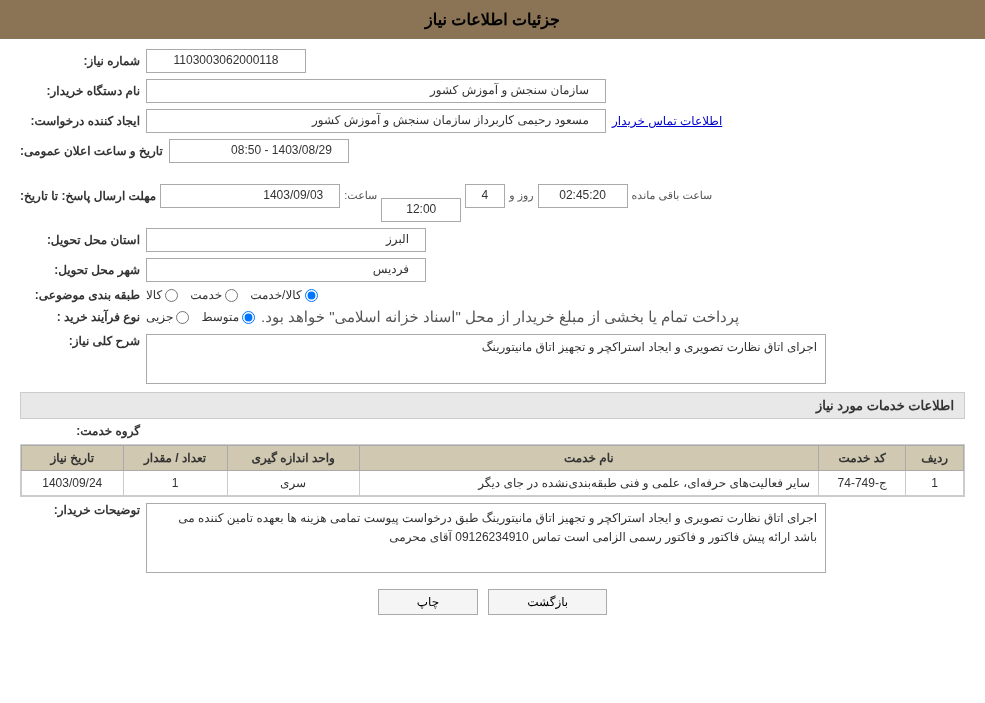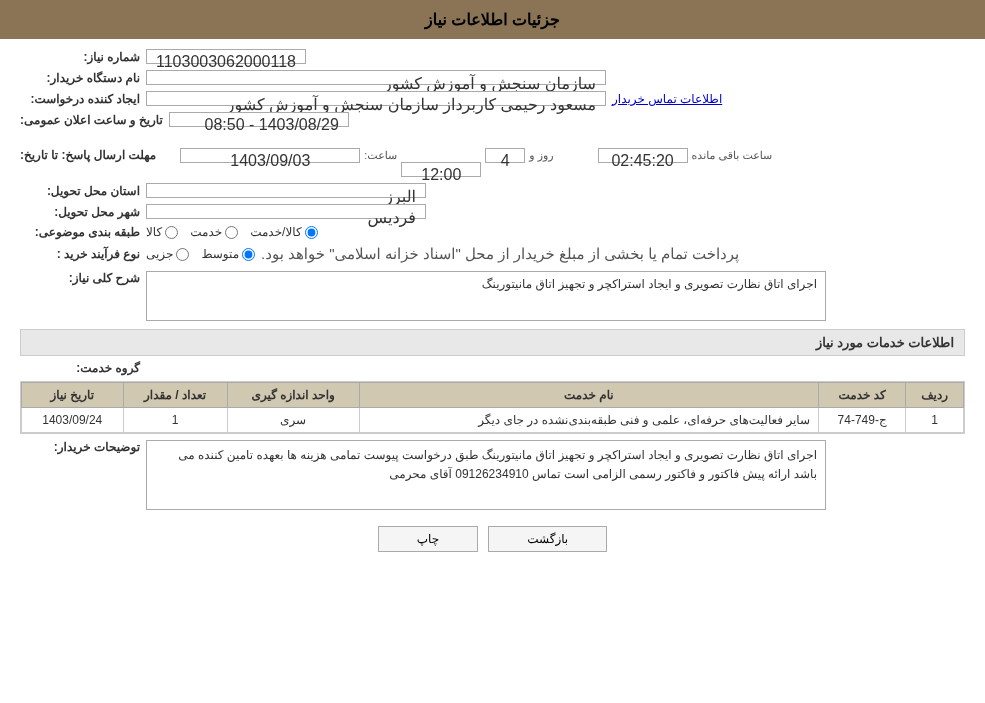--- a/index.html
+++ b/index.html
@@ -36,24 +36,24 @@
     }
     .label {
       color: #333;
       white-space: nowrap;
       min-width: 120px;
       text-align: right;
       font-weight: bold;
     }
     .input-box {
       border: 1px solid #aaa;
-      padding: 3px 9px;
-      background: #fff;
-      height: 15px;
-      font-size: 16px;
+      padding: 3px 16px;
+      background: #fff;
+      height: 24px;
+      font-size: 12px;
       font-family: Tahoma, Arial, sans-serif;
       direction: rtl;
     }
     .input-wide { width: 460px; }
     .input-medium { width: 280px; }
     .input-narrow { width: 160px; }
     .input-date { width: 180px; }
     .input-time { width: 80px; margin-top: 29px; }
     .input-days { width: 40px; }
     .input-remaining { width: 90px; }
@@ -162,26 +162,26 @@
       <span class="label">ایجاد کننده درخواست:</span>
     </div>
 
     <div class="row" style="justify-content: flex-end;">
       <div class="input-box input-date">1403/08/29 - 08:50</div>
       <span class="label">تاریخ و ساعت اعلان عمومی:</span>
     </div>
 
     <div class="row" style="justify-content: flex-end; flex-wrap: wrap; gap: 4px;">
       <span class="small-label">ساعت باقی مانده</span>
-      <div class="input-box input-remaining" style="text-align:center;margin-left:40px;">02:45:20</div>
+      <div class="input-box input-remaining" style="text-align:center;">02:45:20</div>
       <span class="small-label">روز و</span>
       <div class="input-box input-days" style="text-align:center;">4</div>
       <div class="input-box input-time" style="text-align:center;">12:00</div>
       <span class="small-label">ساعت:</span>
-      <div class="input-box input-date" style="text-align:center;margin-left:20px;">1403/09/03</div>
+      <div class="input-box input-date" style="">1403/09/03</div>
       <span class="label">مهلت ارسال پاسخ: تا تاریخ:</span>
     </div>
 
     <div class="row" style="justify-content: flex-end;">
       <div class="input-box input-medium">البرز</div>
       <span class="label">استان محل تحویل:</span>
     </div>
 
     <div class="row" style="justify-content: flex-end;">
       <div class="input-box input-medium">فردیس</div>

